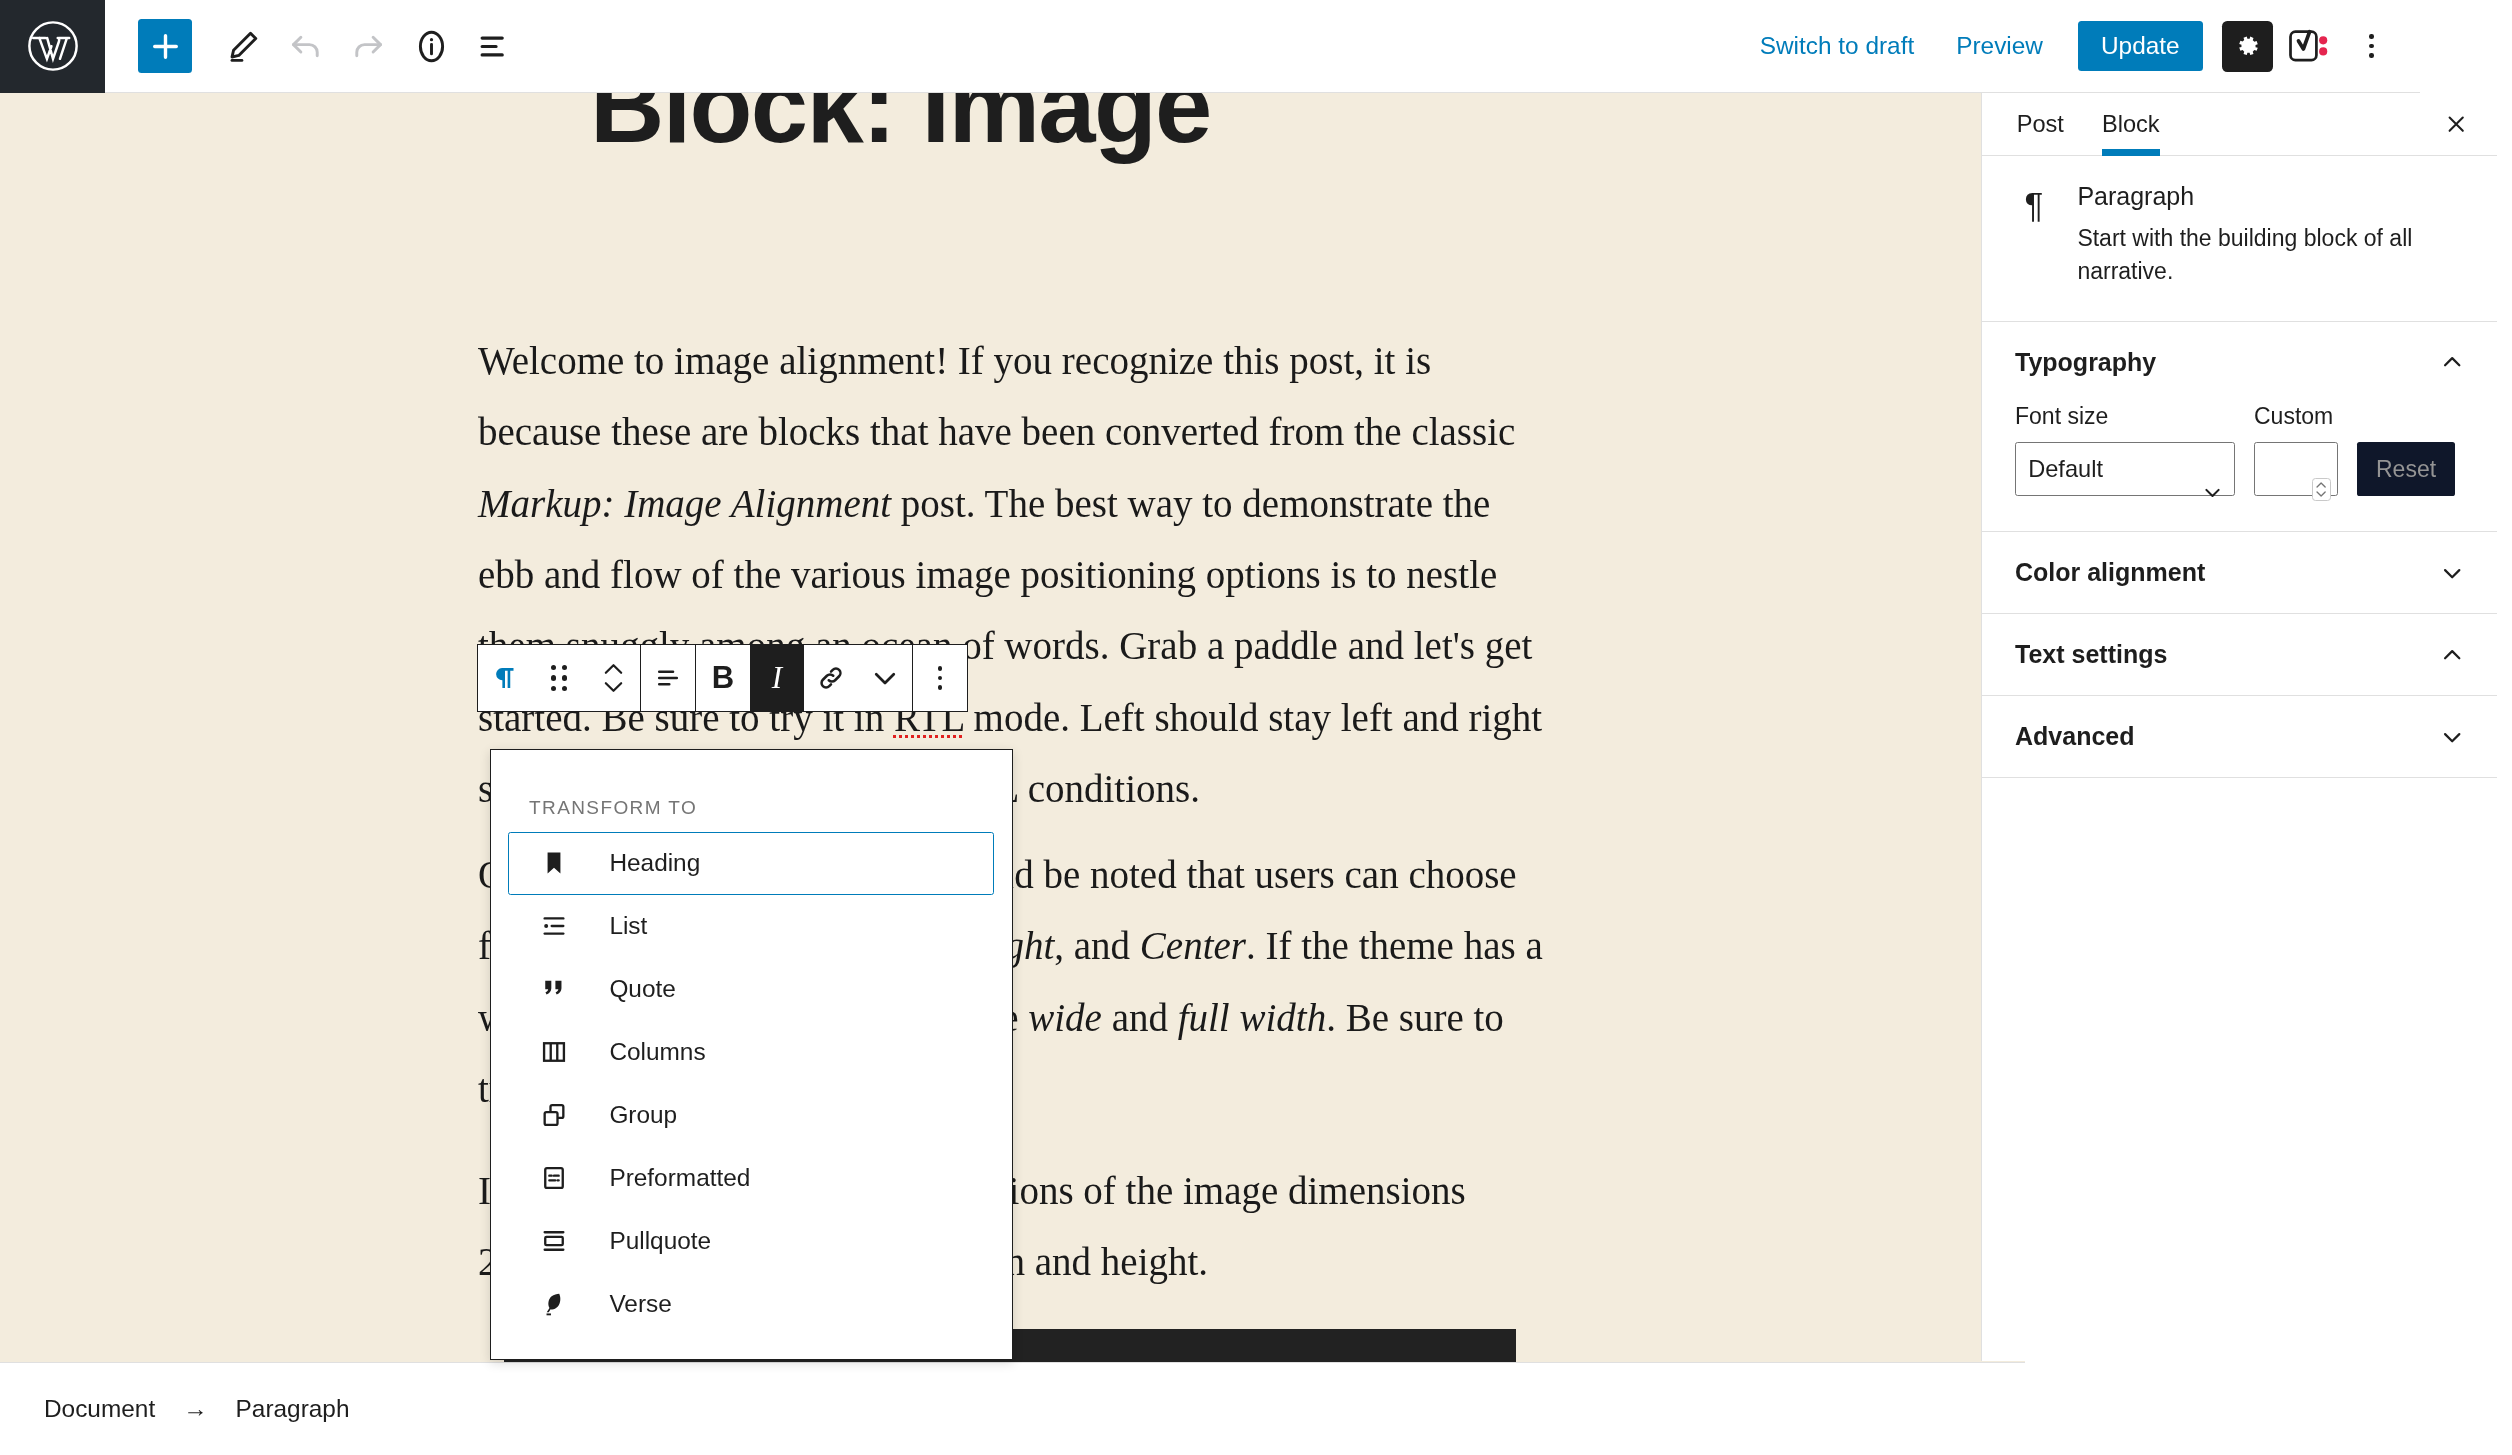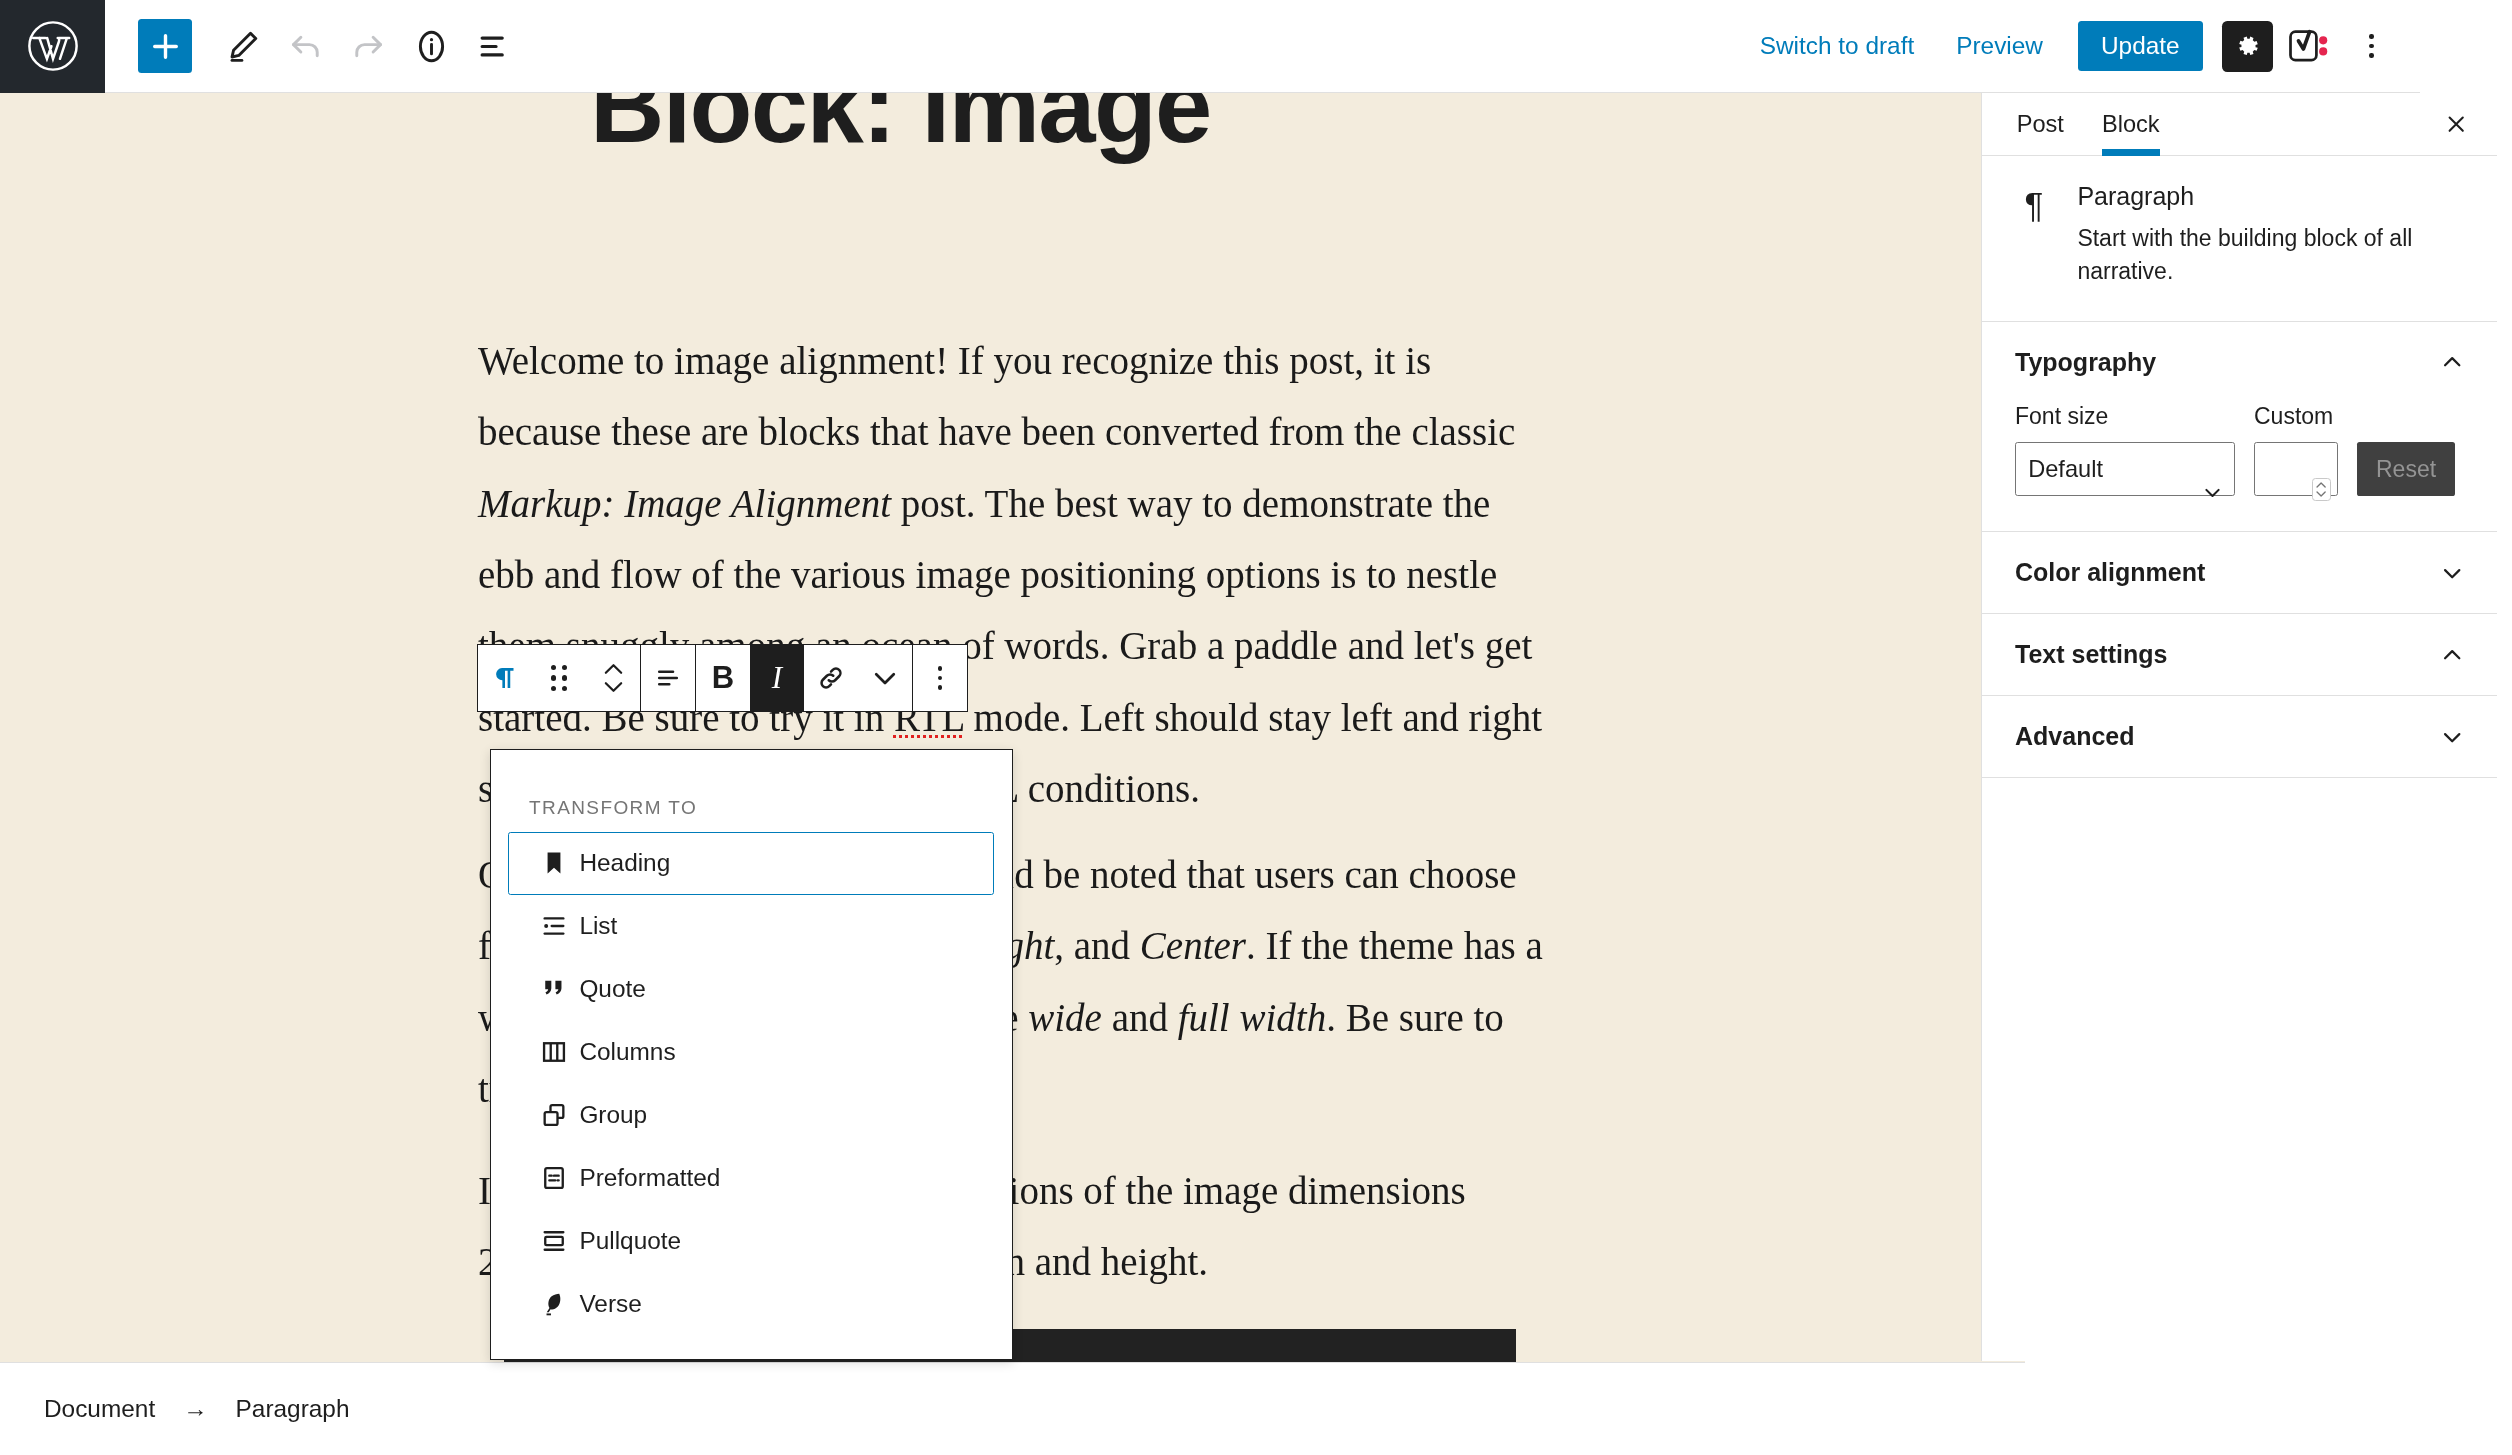--- a/index.html
+++ b/index.html
@@ -147,21 +147,21 @@
     border: 0.9px solid #1e1e1e;
     box-shadow: 0 2.6px 10.5px rgba(0,0,0,0.14);
     z-index: 50;
     padding: 23px 0 0 0;
   }
   #transform-label {
     font-size: 19px; letter-spacing: 1.4px; color: #757575;
     padding: 24.4px 0 12.2px 38px; font-weight: 400;
   }
   .xf-item {
-    display: flex; align-items: center; gap: 10px;
+    display: flex; align-items: center; gap: 40px;
     height: 63px; padding-left: 30px; margin: 0 17.4px;
     cursor: pointer; background: none; border: 1.7px solid transparent;
     width: calc(100% - 35px);
     font-family: "Liberation Sans", sans-serif;
     font-size: 24.4px; color: #1e1e1e; text-align: left;
   }
   .xf-item.selected { border-color: #007cba; border-radius: 2.6px; }
   .xf-icon { width: 30px; height: 30px; display: flex; align-items: center; justify-content: center; flex: 0 0 30px;}
   .xf-icon svg { width: 28px; height: 28px; }
 
@@ -228,21 +228,21 @@
     width: 84px; height: 54px; border: 0.9px solid #757575; border-radius: 2.6px;
     font-size: 23.6px; padding: 0 23px 0 8.7px; font-family: "Liberation Sans", sans-serif;
   }
   .spin {
     position: absolute; right: 7px; top: 14px;
     display: flex; flex-direction: column; gap: 1.7px; align-items: center;
     border: 0.9px solid #c9c9c9; border-radius: 3.5px; padding: 1.7px 2.6px; background: #fff;
   }
   .spin svg { width: 12.2px; height: 7.9px; }
   #reset-btn {
-    height: 54px; padding: 0 19px; background: #404040; border: none; border-radius: 2.6px;
+    height: 54px; padding: 0 19px; background: #0f172a; border: none; border-radius: 2.6px;
     color: #949494; font-size: 23px; cursor: pointer; font-family: "Liberation Sans", sans-serif;
   }
 
   .toggle-row { display: flex; align-items: center; gap: 23px; }
   #dropcap-toggle {
     width: 58px; height: 31px; border-radius: 15.7px;
     border: 1.7px solid #1e1e1e; background: #ffffff;
     position: relative; cursor: pointer; padding: 0; flex: 0 0 58px;
   }
   #dropcap-toggle::after {

